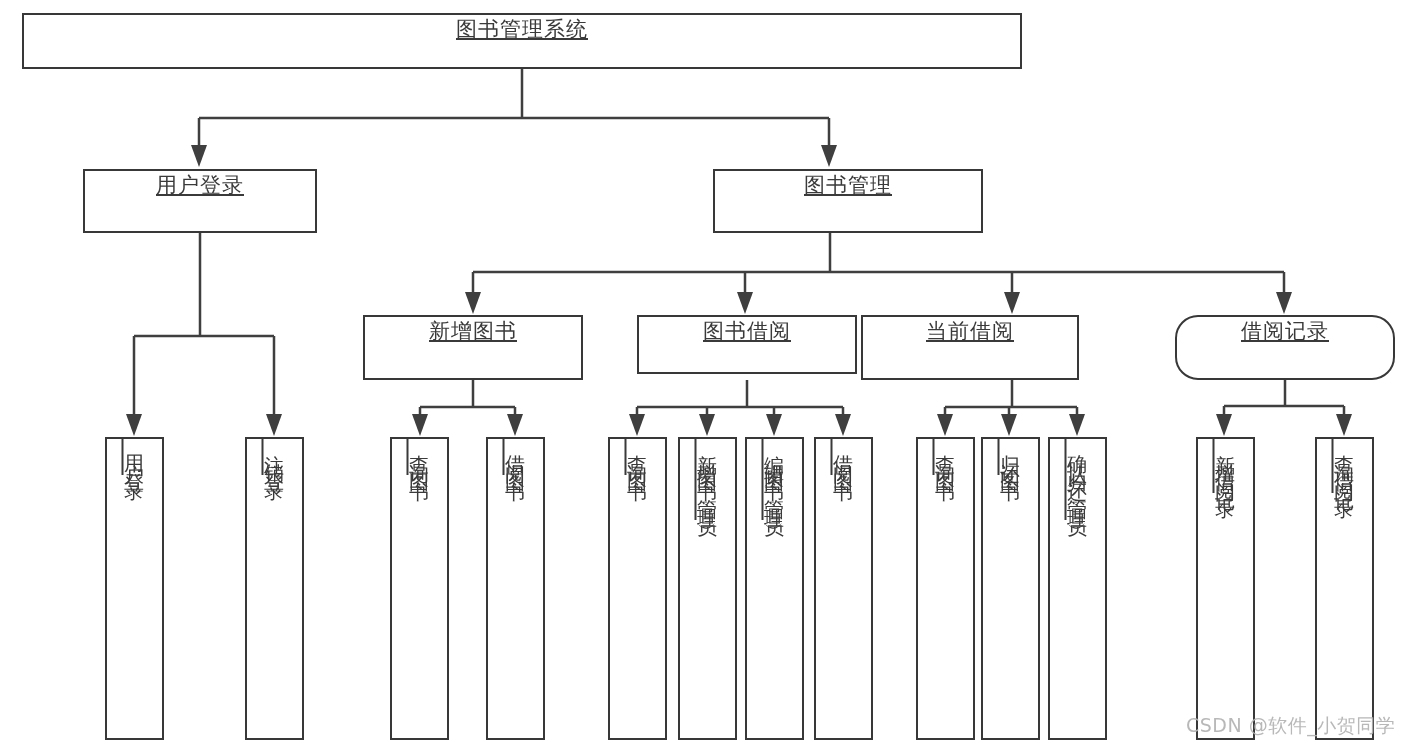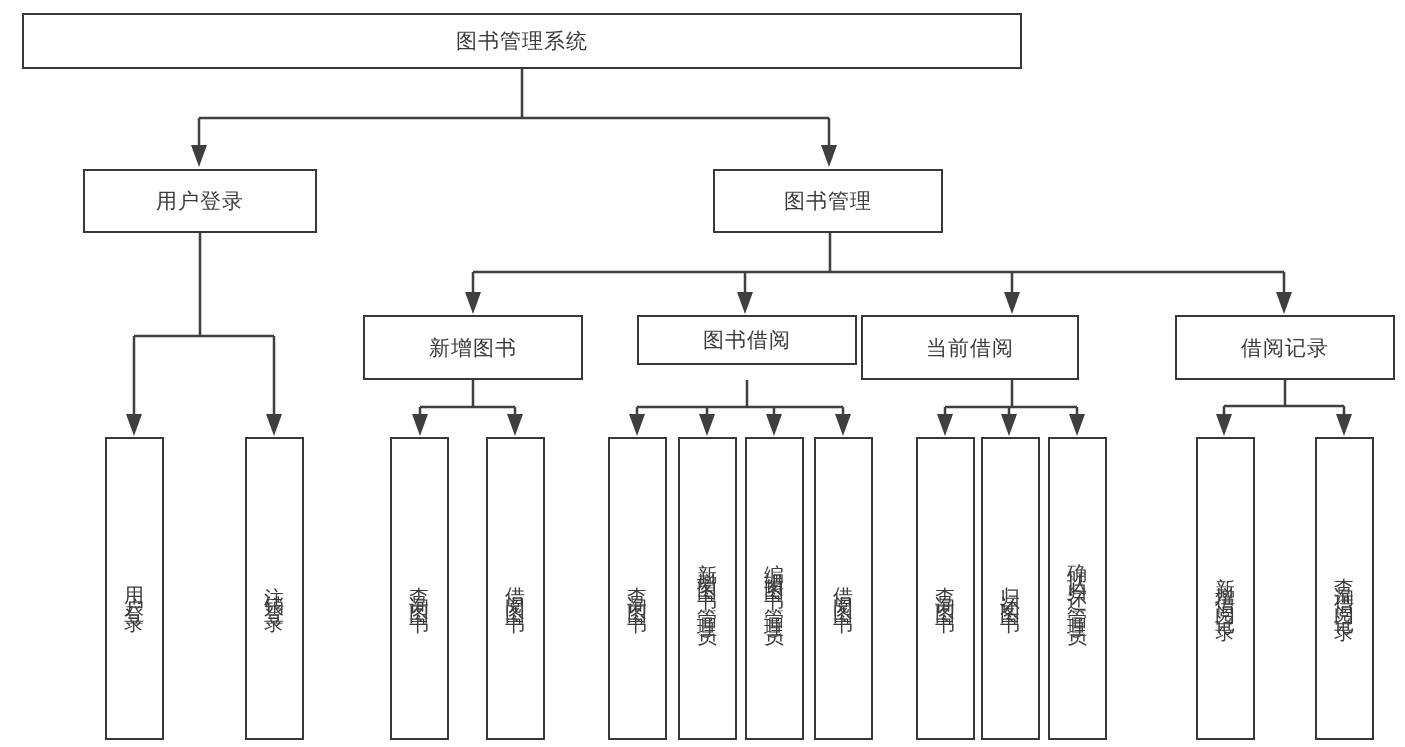--- a/index.html
+++ b/index.html
@@ -25,24 +25,25 @@
   svg.connectors polygon {
     fill: #3f3f3f;
     stroke: none;
   }
   .node {
     position: absolute;
     box-sizing: border-box;
     background: #ffffff;
     border: 2.5px solid #383838;
     display: flex;
-    align-items: center;
+    align-items: flex-start;
     justify-content: center;
     color: #3a3a3a;
     z-index: 2;
+    text-decoration: underline;
   }
   .hnode { font-size: 21px; letter-spacing: 1px; }
   .vnode .vlabel {
     writing-mode: vertical-rl;
     text-orientation: mixed;
     font-size: 20px;
     line-height: 1;
     letter-spacing: 9px;
     white-space: nowrap;
   }
@@ -105,34 +106,34 @@
     </g>
   </svg>
 
   <div class="node hnode" style="left:22px; top:13px; width:1000px; height:56px;">
     <span>图书管理系统</span>
   </div>
 
   <div class="node hnode" style="left:83px; top:169px; width:234px; height:64px;">
     <span>用户登录</span>
   </div>
-  <div class="node hnode" style="left:713px; top:169px; width:230px; height:64px;">
+  <div class="node hnode" style="left:713px; top:169px; width:270px; height:64px;">
     <span>图书管理</span>
   </div>
 
   <div class="node hnode" style="left:363px; top:315px; width:220px; height:65px;">
     <span>新增图书</span>
   </div>
-  <div class="node hnode" style="left:637px; top:315px; width:220px; height:50px;">
+  <div class="node hnode" style="left:637px; top:315px; width:220px; height:59px;">
     <span>图书借阅</span>
   </div>
   <div class="node hnode" style="left:861px; top:315px; width:218px; height:65px;">
     <span>当前借阅</span>
   </div>
-  <div class="node hnode" style="left:1175px; top:315px; width:220px; height:65px;">
+  <div class="node hnode" style="left:1175px; top:315px; width:220px; height:65px;border-radius:23px;">
     <span>借阅记录</span>
   </div>
 
   <div class="node vnode" style="left:105px; top:437px; width:59px; height:303px;">
     <span class="vlabel">用户登录</span>
   </div>
   <div class="node vnode" style="left:245px; top:437px; width:59px; height:303px;">
     <span class="vlabel">注销登录</span>
   </div>
 
@@ -166,14 +167,15 @@
     <span class="vlabel">确认归还（管理员）</span>
   </div>
 
   <div class="node vnode" style="left:1196px; top:437px; width:59px; height:303px;">
     <span class="vlabel">新增借阅记录</span>
   </div>
   <div class="node vnode" style="left:1315px; top:437px; width:59px; height:303px;">
     <span class="vlabel">查询借阅记录</span>
   </div>
 
+  <div class="watermark">CSDN @软件_小贺同学</div>
 
 </div>
 
 </body></html>

